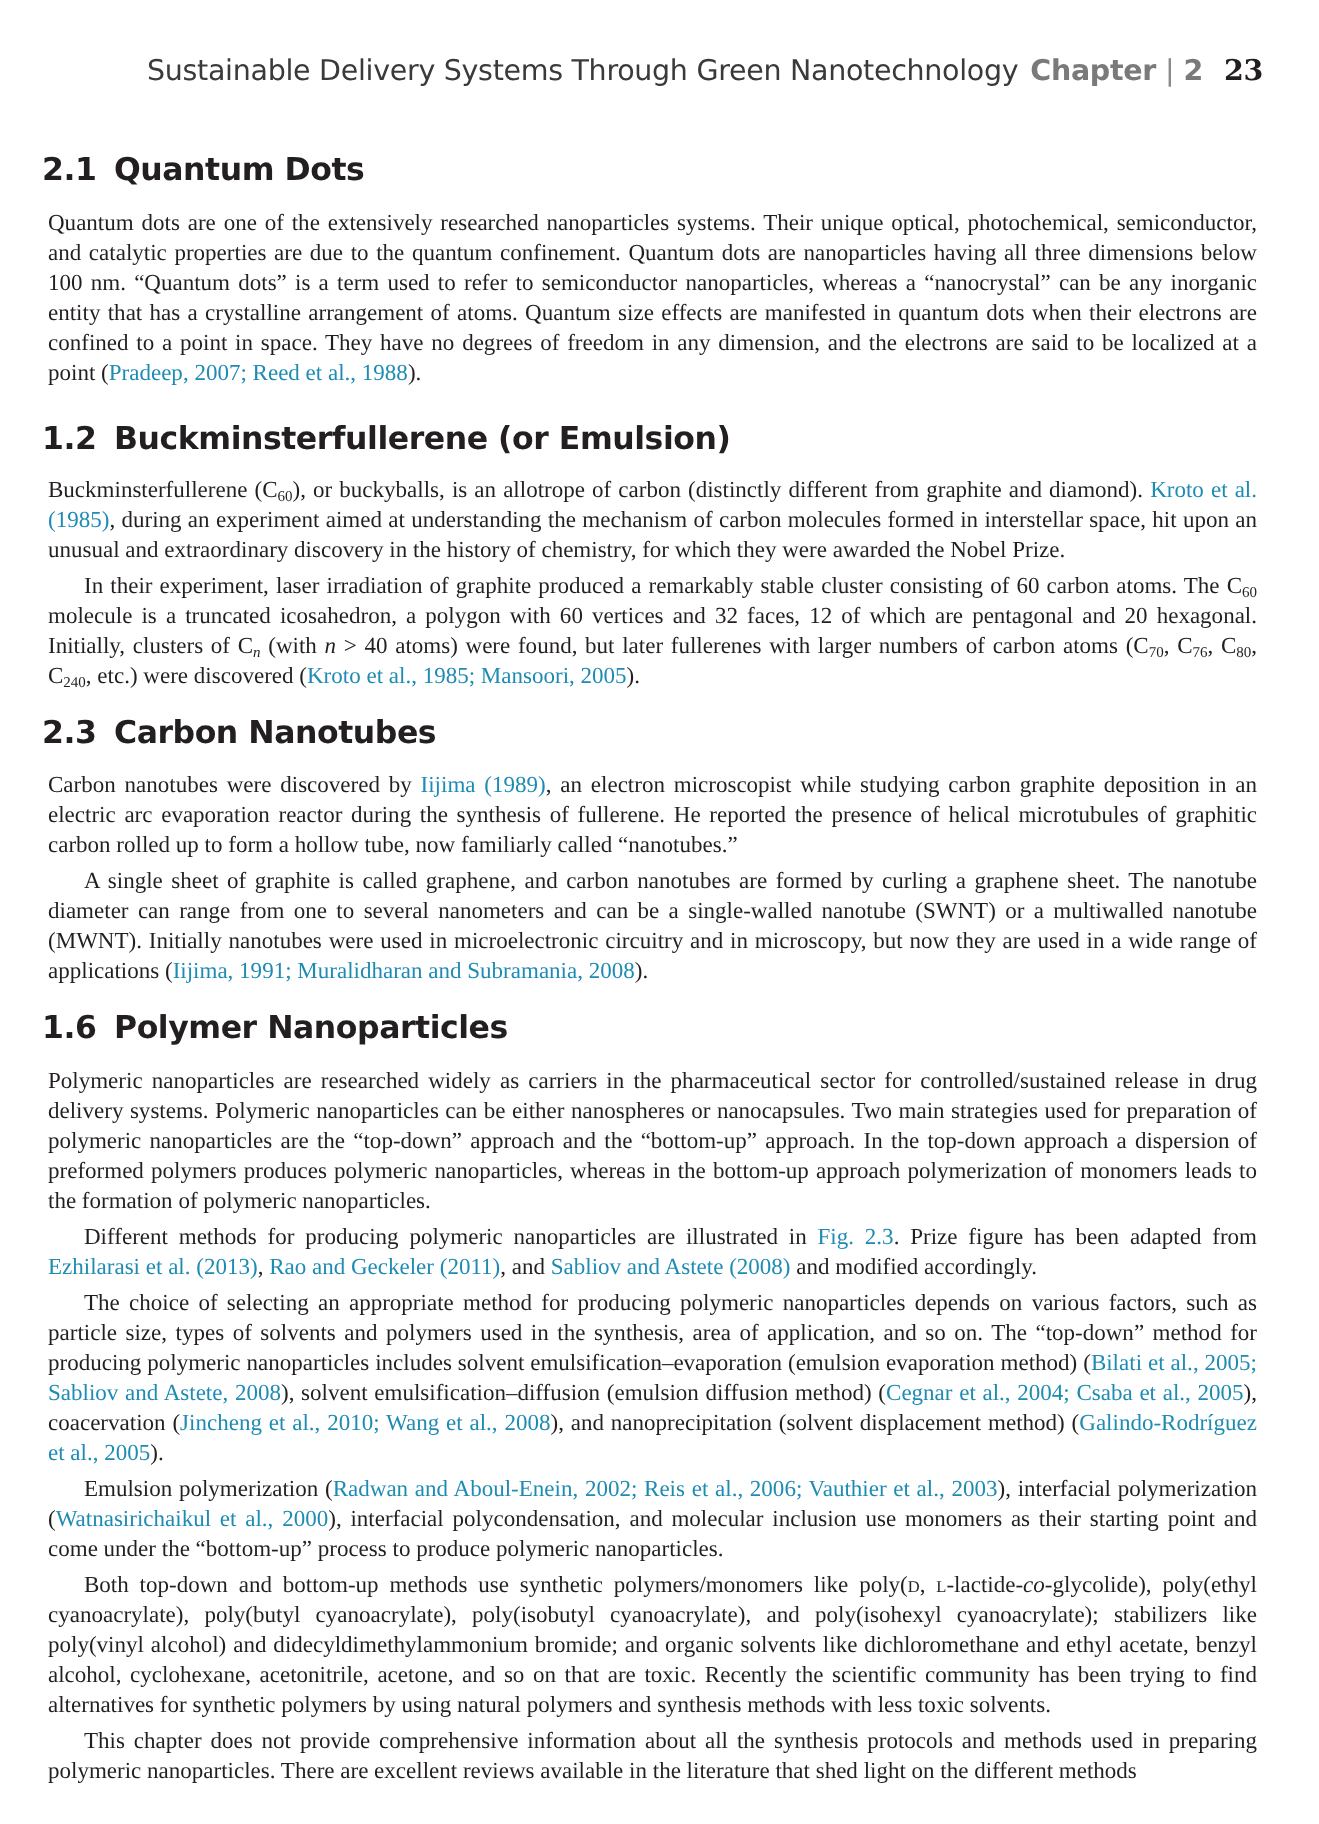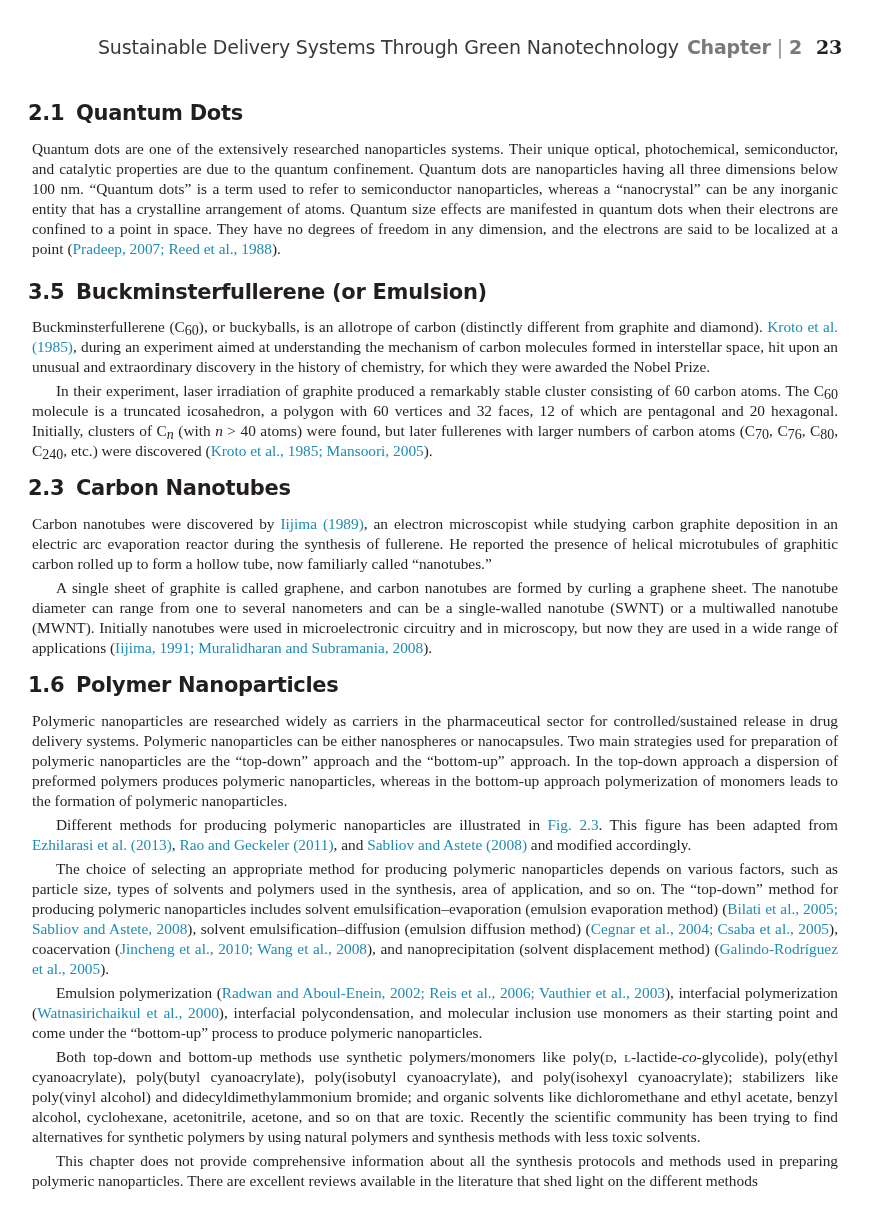--- a/index.html
+++ b/index.html
@@ -19,60 +19,60 @@
   }
   .section-heading .secnum { display: inline-block; width: 48px; }
   .body-text {
     position: absolute; left: 0; width: 814px; margin: 0;
     font-family: "Liberation Serif", serif; font-size: 15.35px; line-height: 20px;
     text-align: justify; color: #231f20;
   }
   .body-text p { margin: 4px; }
   .body-text p.indent { text-indent: 24px; }
   .cite { color: #1e8bb3; }
-  sub { font-size: 14px; line-height: 0; vertical-align: -3px; }
+  sub { font-size: 10px; line-height: 0; vertical-align: -3px; }
   .sc { font-variant: small-caps; }
 </style>
 </head>
 <body>
 
 <div class="page">
 
   <div class="running-head">
     <span>Sustainable Delivery Systems Through Green Nanotechnology</span><span class="chap">Chapter</span><span class="sep">|</span><span class="num">2</span><span class="pg">23</span>
   </div>
 
   <h2 class="section-heading" style="top:101px">
     <span class="secnum">2.1</span><span>Quantum Dots</span>
   </h2>
   <div class="body-text" style="top:135px">
     <p><span>Quantum dots are one of the extensively researched nanoparticles systems. Their unique optical, photochemical, semi­conductor, and catalytic properties are due to the quantum confinement. Quantum dots are nanoparticles having all three dimensions below 100 nm. “Quantum dots” is a term used to refer to semiconductor nanoparticles, whereas a “nanocrystal” can be any inorganic entity that has a crystalline arrangement of atoms. Quantum size effects are manifested in quantum dots when their electrons are confined to a point in space. They have no degrees of freedom in any dimension, and the electrons are said to be localized at a point (</span><a class="cite">Pradeep, 2007; Reed et al., 1988</a><span>).</span></p>
   </div>
 
   <h2 class="section-heading" style="top:280px">
-    <span class="secnum">3.5</span><span>Buckminsterfullerene (or Emulsion)</span>
+    <span class="secnum">1.2</span><span>Buckminsterfullerene (or Emulsion)</span>
   </h2>
   <div class="body-text" style="top:313px">
     <p><span>Buckminsterfullerene (C</span><sub>60</sub><span>), or buckyballs, is an allotrope of carbon (distinctly different from graphite and diamond). </span><a class="cite">Kroto et al. (1985)</a><span>, during an experiment aimed at understanding the mechanism of carbon molecules formed in interstellar space, hit upon an unusual and extraordinary discovery in the history of chemistry, for which they were awarded the Nobel Prize.</span></p>
     <p class="indent"><span>In their experiment, laser irradiation of graphite produced a remarkably stable cluster consisting of 60 carbon atoms. The C</span><sub>60</sub><span> molecule is a truncated icosahedron, a polygon with 60 vertices and 32 faces, 12 of which are pentagonal and 20 hexagonal. Initially, clusters of C</span><sub style="font-style:italic">n</sub><span> (with </span><i>n</i><span> &gt; 40 atoms) were found, but later fullerenes with larger numbers of carbon atoms (C</span><sub>70</sub><span>, C</span><sub>76</sub><span>, C</span><sub>80</sub><span>, C</span><sub>240</sub><span>, etc.) were discovered (</span><a class="cite">Kroto et al., 1985; Mansoori, 2005</a><span>).</span></p>
   </div>
 
   <h2 class="section-heading" style="top:476px">
     <span class="secnum">2.3</span><span>Carbon Nanotubes</span>
   </h2>
   <div class="body-text" style="top:510px">
     <p><span>Carbon nanotubes were discovered by </span><a class="cite">Iijima (1989)</a><span>, an electron microscopist while studying carbon graphite deposition in an electric arc evaporation reactor during the synthesis of fullerene. He reported the presence of helical microtubules of graphitic carbon rolled up to form a hollow tube, now familiarly called “nanotubes.”</span></p>
     <p class="indent"><span>A single sheet of graphite is called graphene, and carbon nanotubes are formed by curling a graphene sheet. The nano­tube diameter can range from one to several nanometers and can be a single-walled nanotube (SWNT) or a multiwalled nanotube (MWNT). Initially nanotubes were used in microelectronic circuitry and in microscopy, but now they are used in a wide range of applications (</span><a class="cite">Iijima, 1991; Muralidharan and Subramania, 2008</a><span>).</span></p>
   </div>
 
   <h2 class="section-heading" style="top:673px">
     <span class="secnum">1.6</span><span>Polymer Nanoparticles</span>
   </h2>
   <div class="body-text" style="top:707px">
     <p><span>Polymeric nanoparticles are researched widely as carriers in the pharmaceutical sector for controlled/sustained release in drug delivery systems. Polymeric nanoparticles can be either nanospheres or nanocapsules. Two main strategies used for preparation of polymeric nanoparticles are the “top-down” approach and the “bottom-up” approach. In the top-down approach a dispersion of preformed polymers produces polymeric nanoparticles, whereas in the bottom-up approach po­lymerization of monomers leads to the formation of polymeric nanoparticles.</span></p>
-    <p class="indent"><span>Different methods for producing polymeric nanoparticles are illustrated in </span><a class="cite">Fig. 2.3</a><span>. This figure has been adapted from </span><a class="cite">Ezhilarasi et al. (2013)</a><span>, </span><a class="cite">Rao and Geckeler (2011)</a><span>, and </span><a class="cite">Sabliov and Astete (2008)</a><span> and modified accordingly.</span></p>
+    <p class="indent"><span>Different methods for producing polymeric nanoparticles are illustrated in </span><a class="cite">Fig. 2.3</a><span>. Prize figure has been adapted from </span><a class="cite">Ezhilarasi et al. (2013)</a><span>, </span><a class="cite">Rao and Geckeler (2011)</a><span>, and </span><a class="cite">Sabliov and Astete (2008)</a><span> and modified accordingly.</span></p>
     <p class="indent"><span>The choice of selecting an appropriate method for producing polymeric nanoparticles depends on various factors, such as particle size, types of solvents and polymers used in the synthesis, area of application, and so on. The “top-down” method for producing polymeric nanoparticles includes solvent emulsification–evaporation (emulsion evaporation method) (</span><a class="cite">Bilati et al., 2005; Sabliov and Astete, 2008</a><span>), solvent emulsification–diffusion (emulsion diffusion method) (</span><a class="cite">Cegnar et al., 2004; Csaba et al., 2005</a><span>), coacervation (</span><a class="cite">Jincheng et al., 2010; Wang et al., 2008</a><span>), and nanoprecipitation (solvent displacement method) (</span><a class="cite">Galindo-Rodríguez et al., 2005</a><span>).</span></p>
     <p class="indent"><span>Emulsion polymerization (</span><a class="cite">Radwan and Aboul-Enein, 2002; Reis et al., 2006; Vauthier et al., 2003</a><span>), interfacial polym­erization (</span><a class="cite">Watnasirichaikul et al., 2000</a><span>), interfacial polycondensation, and molecular inclusion use monomers as their starting point and come under the “bottom-up” process to produce polymeric nanoparticles.</span></p>
     <p class="indent"><span>Both top-down and bottom-up methods use synthetic polymers/monomers like poly(</span><span class="sc">d</span><span>, </span><span class="sc">l</span><span>-lactide-</span><i>co</i><span>-glycolide), poly(ethyl cyanoacrylate), poly(butyl cyanoacrylate), poly(isobutyl cyanoacrylate), and poly(isohexyl cyanoacrylate); sta­bilizers like poly(vinyl alcohol) and didecyldimethylammonium bromide; and organic solvents like dichloromethane and ethyl acetate, benzyl alcohol, cyclohexane, acetonitrile, acetone, and so on that are toxic. Recently the scientific community has been trying to find alternatives for synthetic polymers by using natural polymers and synthesis methods with less toxic solvents.</span></p>
     <p class="indent"><span>This chapter does not provide comprehensive information about all the synthesis protocols and methods used in prepar­ing polymeric nanoparticles. There are excellent reviews available in the literature that shed light on the different methods</span></p>
   </div>
 
 </div>
 
 </body></html>

